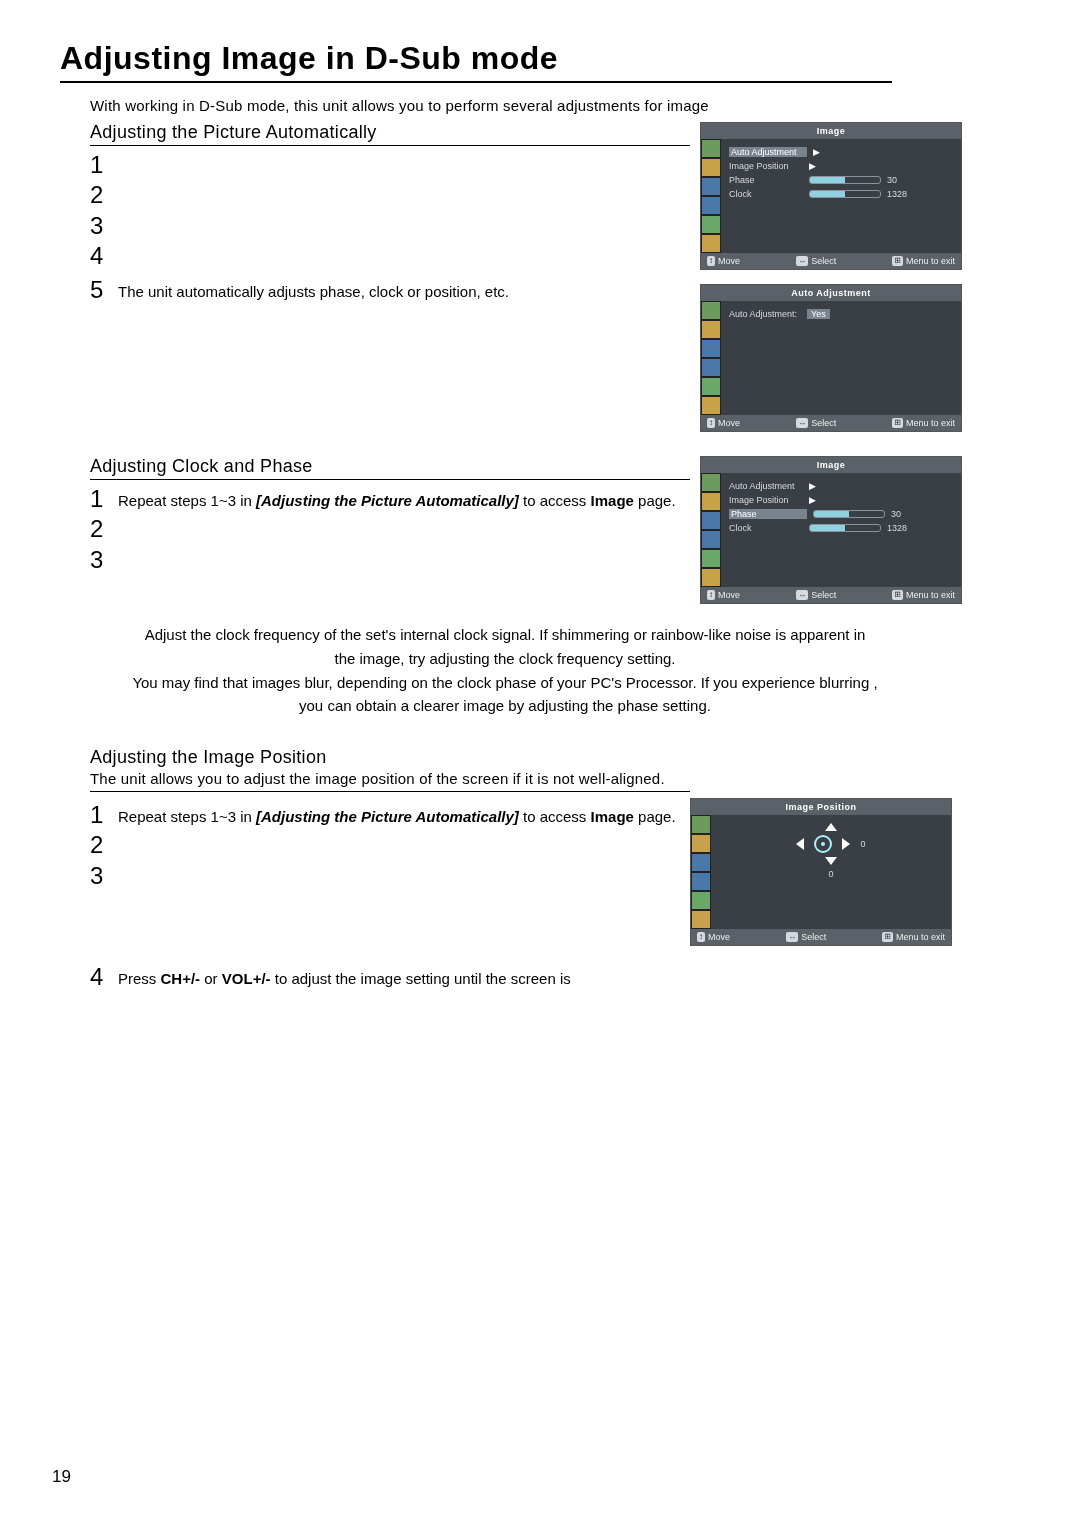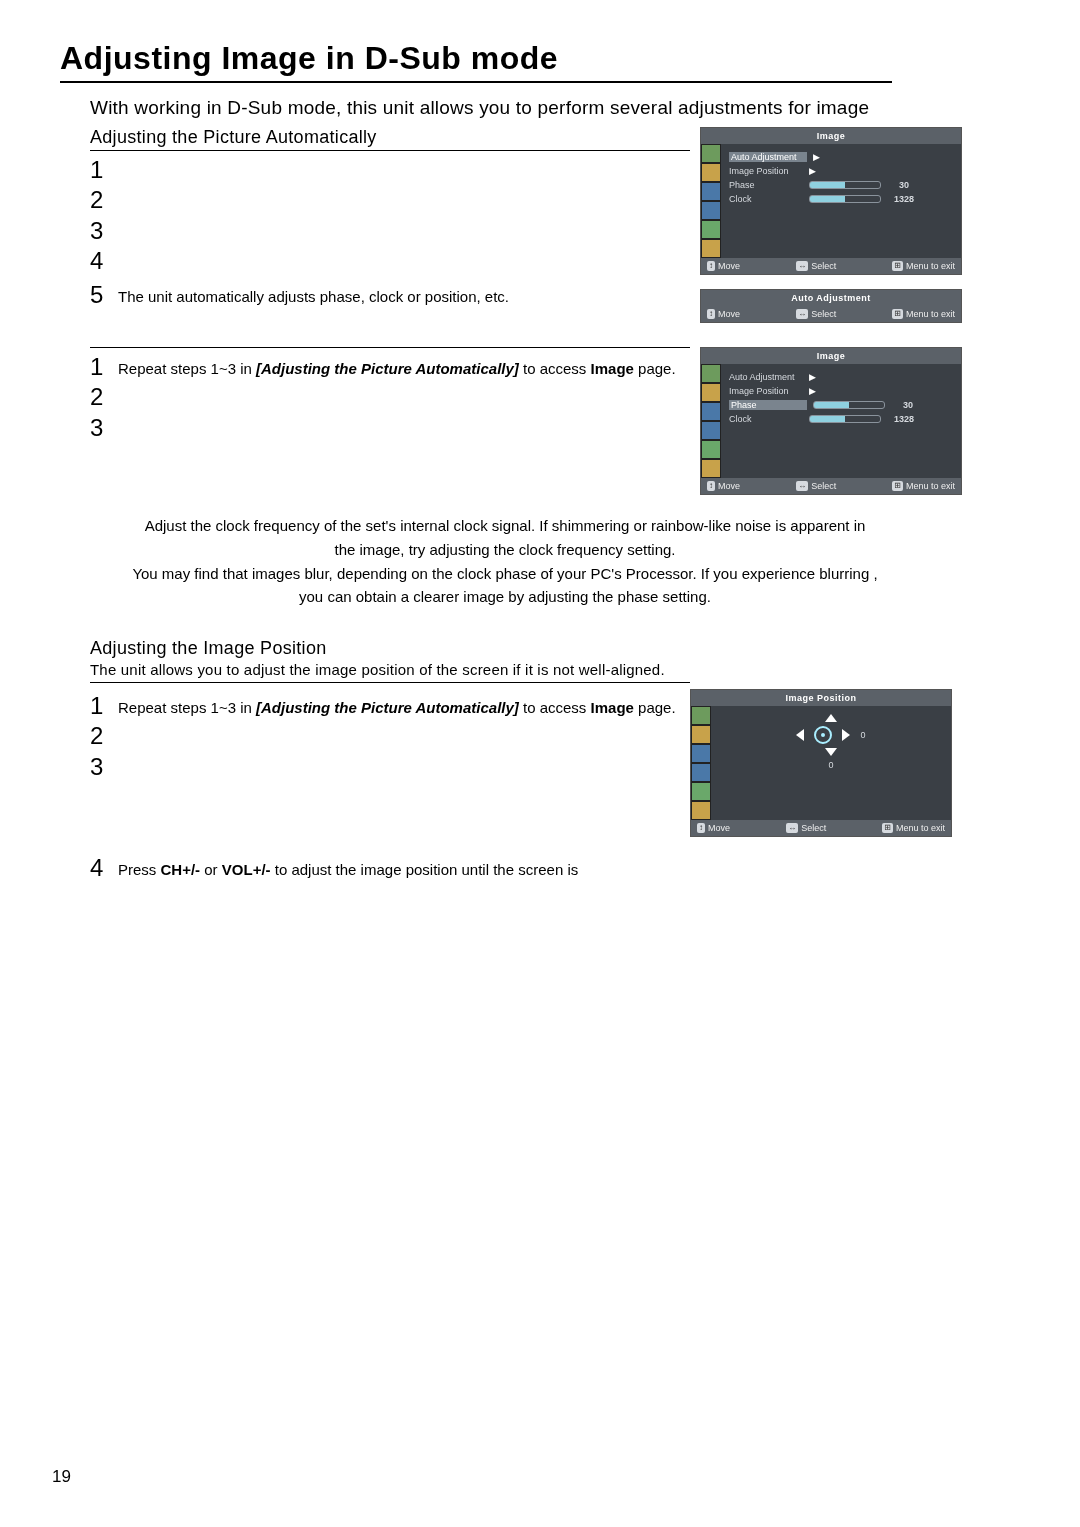--- a/index.html
+++ b/index.html
@@ -1,19 +1,19 @@
 <!DOCTYPE html>
 <html><head>
 <meta charset="utf-8">
 <style>
   html,body{margin:0;padding:0;background:#fff;color:#000;font-family:"Century Gothic","Segoe UI",Arial,sans-serif;}
   .page{width:952px;min-height:1527px;box-sizing:border-box;padding:40px 60px 0 60px;position:relative;}
   h1{font-size:32px;font-weight:bold;margin:0 0 4px 0;letter-spacing:0.5px;}
   .hr-thick{border:none;border-top:2px solid #000;margin:2px 0 14px 0;}
-  .intro{font-size:19px;margin:0 0 8px 30px;letter-spacing:0.2px;}
+  .intro{font-size:15px;margin:0 0 8px 30px;letter-spacing:0.2px;}
   h2{font-size:18px;font-weight:normal;margin:0 0 2px 30px;letter-spacing:0.3px;}
   .hr-thin{border:none;border-top:1px solid #000;margin:0 0 6px 30px;width:600px;}
   .cols{display:flex;align-items:flex-start;}
   .leftcol{flex:0 0 620px;}
   .rightcol{flex:1;padding-left:10px;}
   ol.steps{list-style:none;margin:0 0 0 30px;padding:0;}
   ol.steps>li{display:flex;align-items:flex-start;margin:4px 0;}
   .num{font-family:"Century Gothic",sans-serif;font-size:24px;line-height:1.1;width:28px;flex-shrink:0;}
   .step-body{font-size:15px;line-height:1.45;padding-top:4px;}
   .step-body b{font-weight:bold;}
@@ -32,21 +32,21 @@
   .osd-icon.i3{background:#4a78a8;}
   .osd-icon.i4{background:#4a78a8;}
   .osd-icon.i5{background:#6aa86a;}
   .osd-icon.i6{background:#c8a24a;}
   .osd-content{flex:1;padding:6px 8px;min-height:92px;}
   .osd-row{display:flex;align-items:center;height:14px;gap:6px;}
   .osd-row .lbl{width:74px;}
   .osd-row.sel .lbl{background:#7a848e;color:#fff;padding:0 2px;}
   .arrow-r{color:#fff;}
   .slider{width:70px;height:6px;border:1px solid #8a939c;border-radius:3px;background:linear-gradient(to right,#8fd1e0 0 50%,#3a3f45 50% 100%);}
-  .val{width:34px;text-align:center;color:#d6dadf;font-weight:bold;}
+  .val{width:34px;text-align:left;color:#d6dadf;}
   .osd-footer{background:#5b6168;display:flex;justify-content:space-between;padding:3px 6px;color:#eee;}
   .foot-item{display:flex;align-items:center;gap:3px;}
   .key{background:#d6dadf;color:#333;border-radius:2px;padding:0 2px;font-size:8px;line-height:10px;}
   .yesbox{background:#7a848e;color:#fff;padding:0 4px;margin-left:4px;}
   
   .pad{display:flex;flex-direction:column;align-items:center;gap:4px;padding:8px 0;}
   .pad-row{display:flex;align-items:center;gap:10px;}
   .tri-up,.tri-down,.tri-l,.tri-r{width:0;height:0;}
   .tri-up{border-left:6px solid transparent;border-right:6px solid transparent;border-bottom:8px solid #fff;}
   .tri-down{border-left:6px solid transparent;border-right:6px solid transparent;border-top:8px solid #fff;}
@@ -134,20 +134,36 @@
             </span>
           <span class="foot-item">
               <span class="key">⊞</span>
               <span>Menu to exit</span>
             </span>
         </div>
       </div>
 
       <div class="osd">
         <div class="osd-title">Auto Adjustment</div>
+        <div class="osd-body">
+          <div class="osd-icons">
+            <div class="osd-icon"></div>
+            <div class="osd-icon i2"></div>
+            <div class="osd-icon i3"></div>
+            <div class="osd-icon i4"></div>
+            <div class="osd-icon i5"></div>
+            <div class="osd-icon i6"></div>
+          </div>
+          <div class="osd-content">
+            <div class="osd-row">
+                <span>Auto Adjustment:</span>
+                <span class="yesbox">Yes</span>
+              </div>
+          </div>
+        </div>
         <div class="osd-footer">
           <span class="foot-item">
               <span class="key">↕</span>
               <span>Move</span>
             </span>
           <span class="foot-item">
               <span class="key">↔</span>
               <span>Select</span>
             </span>
           <span class="foot-item">
@@ -155,20 +171,21 @@
               <span>Menu to exit</span>
             </span>
         </div>
       </div>
     </div>
   </div>
 
   <div style="height:10px"></div>
   <div class="cols">
     <div class="leftcol">
+      <h2>Adjusting Clock and Phase</h2>
       <hr class="hr-thin">
       <ol class="steps">
         <li>
             <span class="num">1</span>
           <span class="step-body">
             <span>Repeat steps 1~3 in </span><em>[Adjusting the Picture Automatically]</em><span> to access </span><b>Image</b><span> page.</span>
           </span>
         </li>
         <li>
             <span class="num">2</span>
@@ -298,19 +315,19 @@
             </span>
         </div>
       </div>
     </div>
   </div>
 
   <ol class="steps">
     <li>
         <span class="num">4</span>
       <span class="step-body">
-        <span>Press  </span><b>CH+/-</b><span>  or  </span><b>VOL+/-</b><span>  to adjust the image position until the screen is</span>
+        <span>Press  </span><b>CH+/-</b><span>  or  </span><b>VOL+/-</b><span>  to adjust the image setting until the screen is</span>
       </span>
     </li>
   </ol>
 
   <div class="page-num">19</div>
 </div>
 
 </body></html>

